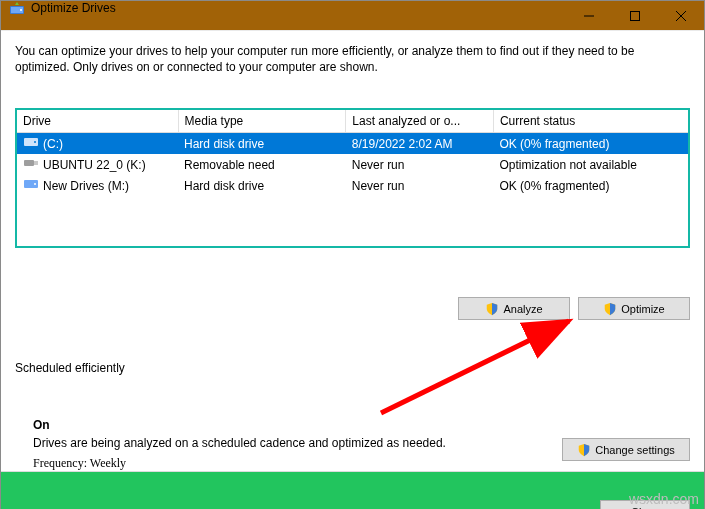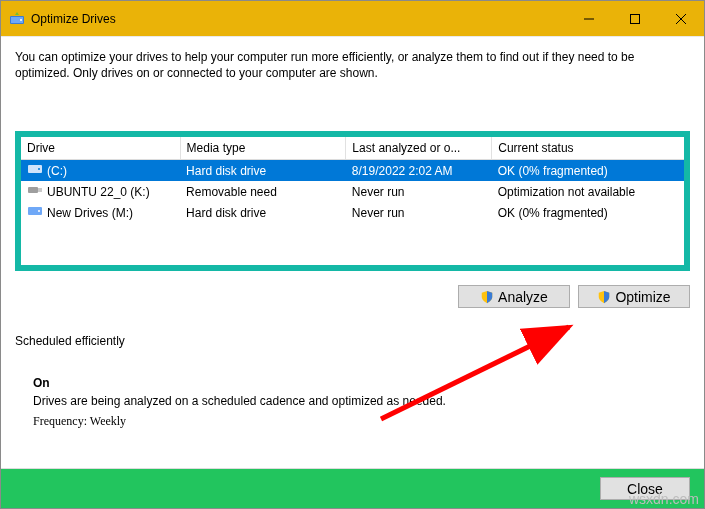--- a/index.html
+++ b/index.html
@@ -12,24 +12,24 @@
     }
     .window {
       width: 705px;
       height: 509px;
       border: 1px solid #8a8a8a;
       display: flex;
       flex-direction: column;
       box-shadow: 0 2px 8px rgba(0,0,0,0.08);
     }
     .titlebar {
-      height: 36px;
-      background: #eab308;
-      display: flex;
-      align-items: center;
+      height: 30px;
+      background: #a16207;
+      display: flex;
+      align-items: flex-start;
       padding-left: 8px;
       border-bottom: 1px solid #eaeaea;
     }
     .titlebar .app-icon {
       width: 16px;
       height: 16px;
       margin-right: 6px;
     }
     .titlebar .title {
       flex: 1;
@@ -42,34 +42,34 @@
       align-items: center;
       justify-content: center;
       font-family: "Segoe MDL2 Assets", sans-serif;
     }
     .content {
       flex: 1;
       padding: 12px 14px 0 14px;
       display: flex;
       flex-direction: column;
       position: relative;
+      gap: 15px;
     }
     .intro {
       line-height: 1.35;
       margin-bottom: 18px;
     }
     .section-label {
       margin-top: 10px;
       margin-bottom: 6px;
     }
     .table-wrap {
-      border: 6px solid #14b8a6;
+      border: 2px solid #14b8a6;
       height: 140px;
       overflow: hidden;
-      margin-top: 32px;
     }
     table {
       width: 100%;
       border-collapse: collapse;
       font-size: 12px;
     }
     thead th {
       text-align: left;
       font-weight: normal;
       padding: 4px 6px;
@@ -98,25 +98,26 @@
       gap: 8px;
       margin-top: 14px;
     }
     button.win-btn2 {
       min-width: 112px;
       height: 23px;
       padding: 0 10px;
       background: #e1e1e1;
       border: 1px solid #adadad;
       font-family: inherit;
-      font-size: 14px;
+      font-size: 11px;
       display: inline-flex;
       align-items: center;
       justify-content: center;
       gap: 4px;
+      margin-top: 20px;
     }
     .shield { width: 14px; height: 14px; }
     .sched-box {
       margin-top: 22px;
       display: flex;
       align-items: flex-start;
       gap: 20px;
     }
     .sched-info { flex: 1; }
     .sched-info .on { font-weight: bold; margin-left: 18px; }
@@ -258,20 +259,27 @@
     </div>
 
     <div class="section-label" style="margin-top:26px;">Scheduled efficiently</div>
 
     <div class="sched-box">
       <div class="sched-info">
         <div class="on">On</div>
         <div class="desc">Drives are being analyzed on a scheduled cadence and optimized as needed.</div>
         <div class="freq">Frequency: Weekly</div>
       </div>
+      <button class="win-btn2" style="min-width:128px;">
+        <svg class="shield" viewBox="0 0 16 16">
+          <path d="M8 1 L14 3 V8 C14 12 8 15 8 15 C8 15 2 12 2 8 V3 Z" fill="#ffc20e"></path>
+          <path d="M8 1 L14 3 V8 C14 12 8 15 8 15 Z" fill="#3a7bd5"></path>
+        </svg>
+        <span>Change settings</span>
+      </button>
     </div>
 
     <svg class="arrow" style="left:370px; top:272px;" width="220" height="120">
       <defs>
         <marker id="ah" markerWidth="12" markerHeight="12" refX="9" refY="4" orient="auto">
           <path d="M0,0 L10,4 L0,8 Z" fill="#ff0000"></path>
         </marker>
       </defs>
       <line x1="10" y1="110" x2="198" y2="18" stroke="#ff0000" stroke-width="5" marker-end="url(#ah)"></line>
     </svg>

